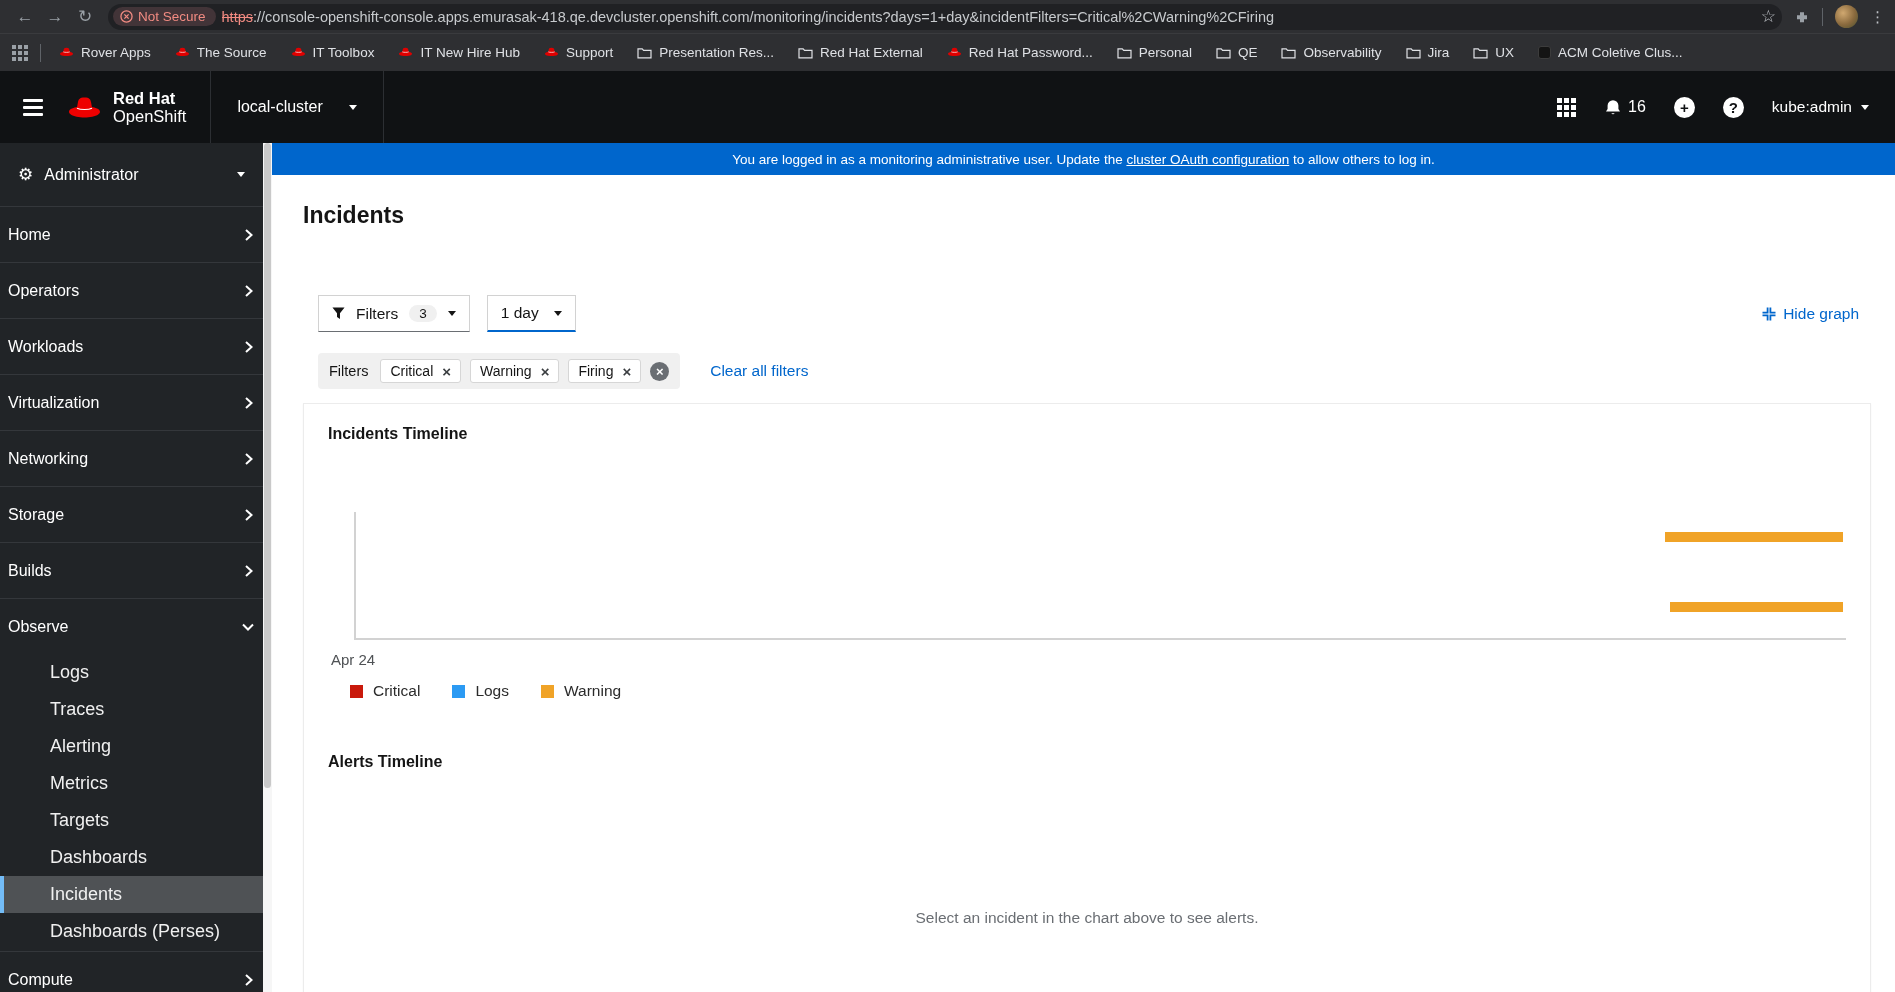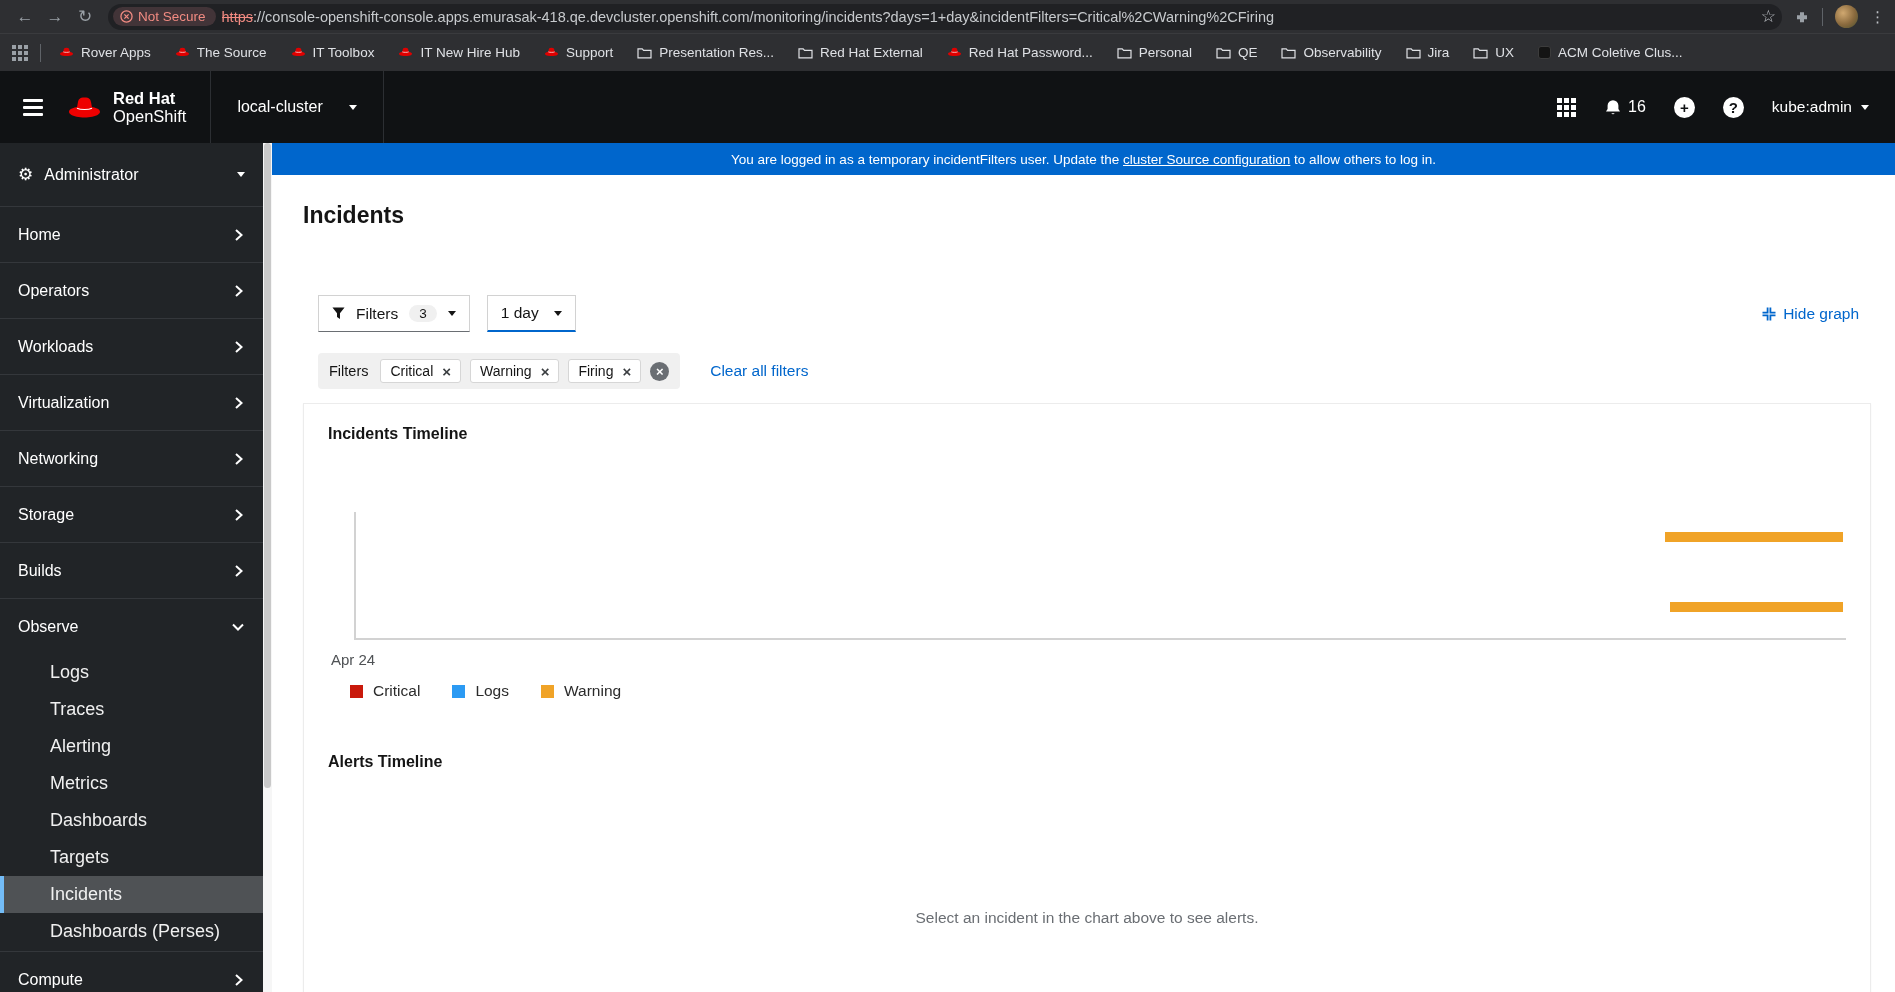--- a/index.html
+++ b/index.html
@@ -55,21 +55,21 @@
   .app-body { display:flex; height:849px; }
 
   .sidebar { width:272px; background:#212427; position:relative; flex:none; overflow:hidden; }
   .sidebar-scroll { position:absolute; top:0; right:0; width:9px; height:100%; background:#f6f6f6; }
   .sidebar-scroll .thumb { position:absolute; top:0; left:1px; width:7px; height:76%; background:#c9c9c9; border-radius:4px; }
   .sidebar-inner { margin-right:9px; }
   .perspective-row { height:63px; display:flex; align-items:center; gap:11px; padding:0 18px;
     color:#fff; font-size:16px; cursor:pointer; }
   .gears { font-size:17px; line-height:1; }
   .perspective-row .caret-down { margin-left:auto; }
-  .nav-item { height:56px; display:flex; align-items:center; padding:0 18px; color:#fff; font-size:16px;
+  .nav-item { height:56px; display:flex; align-items:center; padding:0 8px; color:#fff; font-size:16px;
     border-top:1px solid #34373b; cursor:pointer; }
   .nav-item .chev { margin-left:auto; }
   .chev svg { display:block; }
   .nav-sub { padding-bottom:1px; }
   .nav-subitem { height:37px; display:flex; align-items:center; padding-left:50px; color:#f0f0f0;
     font-size:18px; cursor:pointer; position:relative; }
   .nav-subitem.selected { background:#4f5255; }
   .nav-subitem.selected::before { content:""; position:absolute; left:0; top:0; bottom:0; width:4px; background:#73bcf7; }
 
   .main { flex:1; background:#fff; display:flex; flex-direction:column; overflow:hidden; }
@@ -396,43 +396,43 @@
               <svg width="14" height="12" viewBox="0 0 14 12">
                 <path d="M2 3.5l5 5 5-5" stroke="#fff" stroke-width="2" fill="none"></path>
               </svg>
             </span>
           </div>
           <div class="nav-sub">
             <div class="nav-subitem">Logs</div>
             <div class="nav-subitem">Traces</div>
             <div class="nav-subitem">Alerting</div>
             <div class="nav-subitem">Metrics</div>
+            <div class="nav-subitem">Targets</div>
             <div class="nav-subitem">Dashboards</div>
-            <div class="nav-subitem">Targets</div>
             <div class="nav-subitem selected">Incidents</div>
             <div class="nav-subitem">Dashboards (Perses)</div>
           </div>
           <div class="nav-item">
             <span>Compute</span>
             <span class="chev">
               <svg width="12" height="14" viewBox="0 0 12 14">
                 <path d="M3 2l5.5 5L3 12" stroke="#fff" stroke-width="2" fill="none"></path>
               </svg>
             </span>
           </div>
         </div>
     </div>
     <div class="sidebar-scroll">
         <div class="thumb"></div>
       </div>
   </div>
 
   <div class="main">
     <div class="login-banner">
-      <span><span>You are logged in as a temporary incidentFilters user. Update the </span><a>cluster Source configuration</a><span> to allow others to log in.</span></span>
+      <span><span>You are logged in as a monitoring administrative user. Update the </span><a>cluster OAuth configuration</a><span> to allow others to log in.</span></span>
     </div>
 
     <div class="content">
       <div class="page-title">Incidents</div>
 
       <div class="toolbar-row">
         <div class="filters-toggle">
           <svg width="13" height="13" viewBox="0 0 14 14">
               <path d="M0.5 0.5h13L8.6 6.6v6.2L5.4 10.9V6.6z" fill="#151515"></path>
             </svg>

